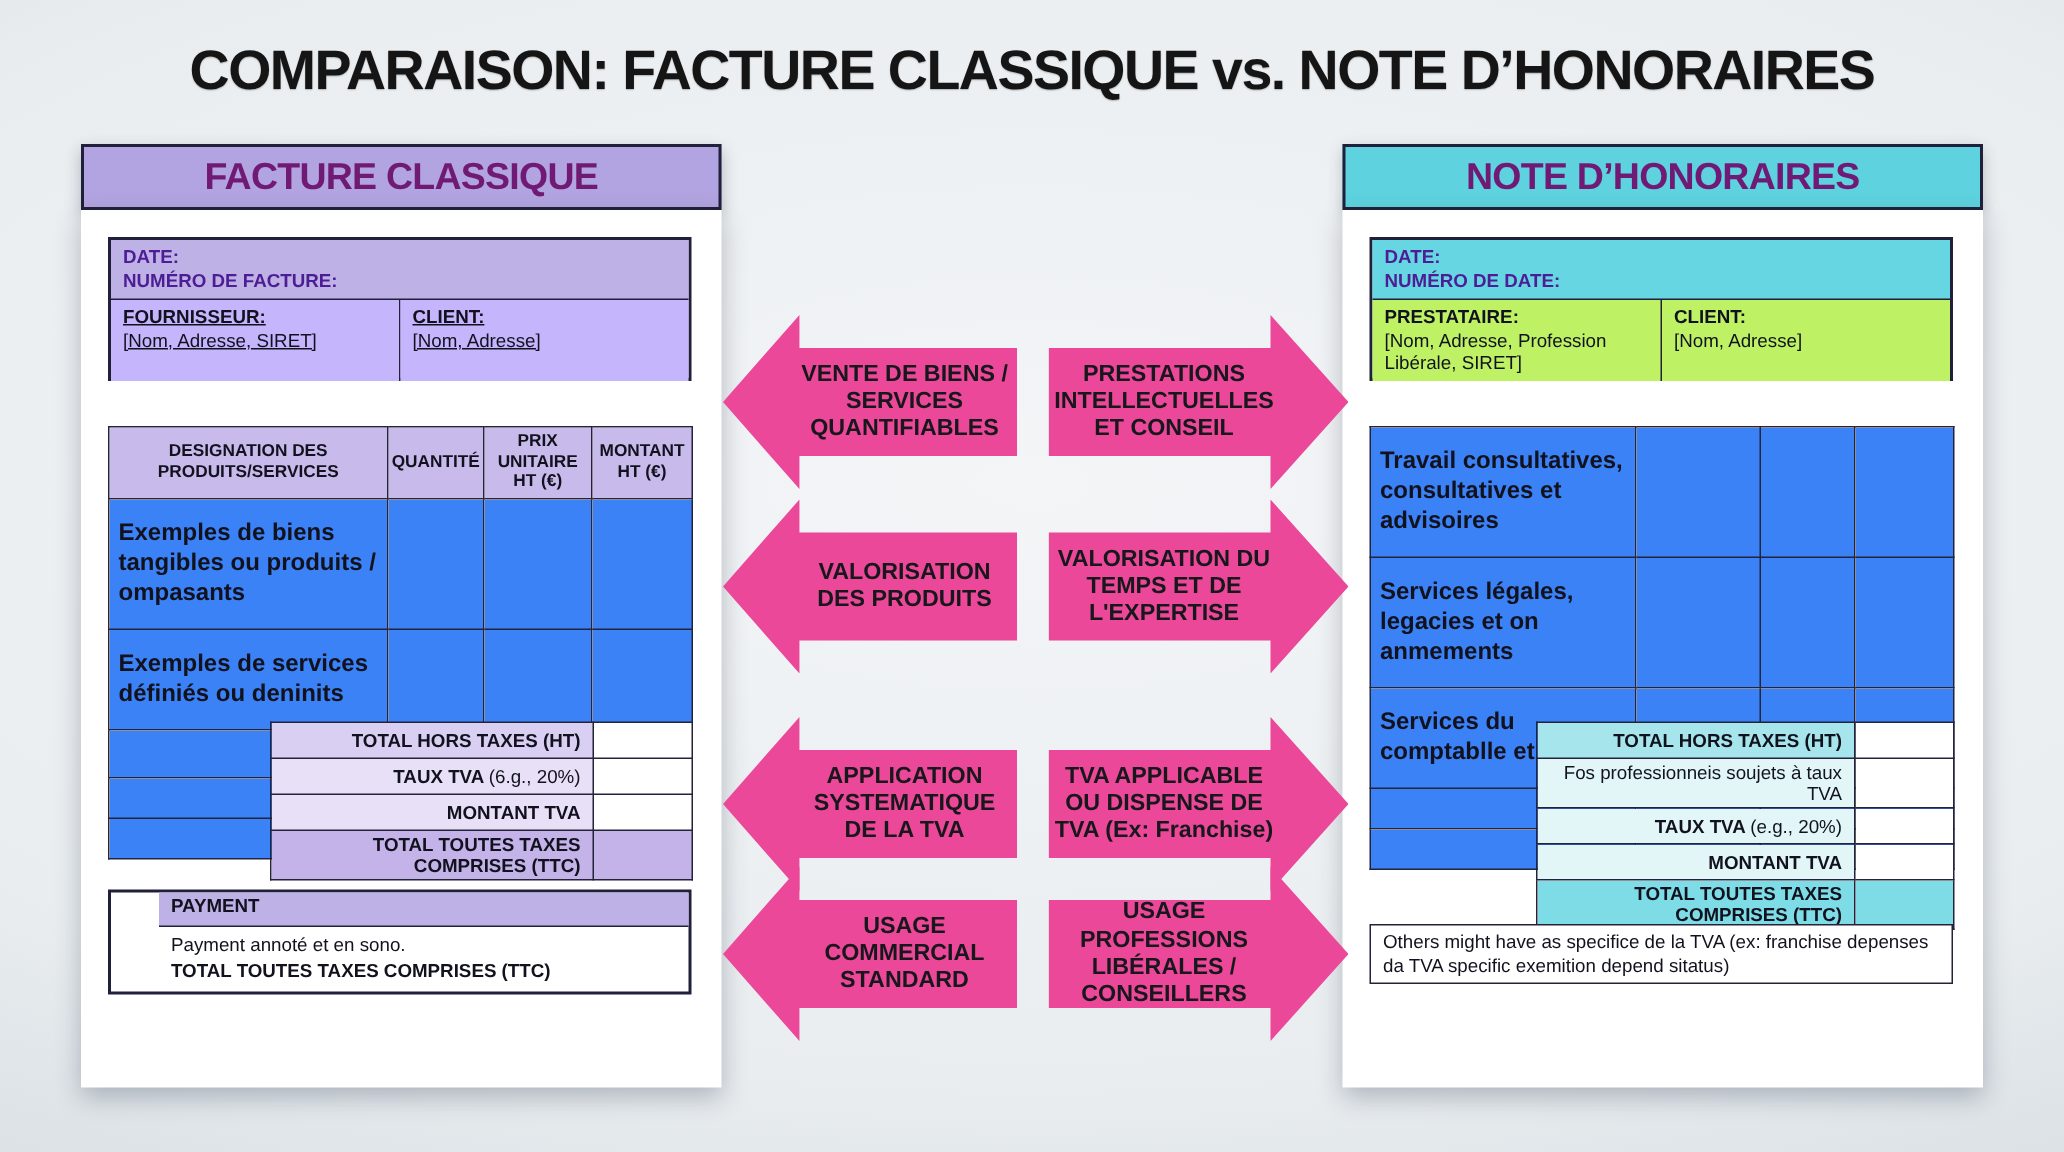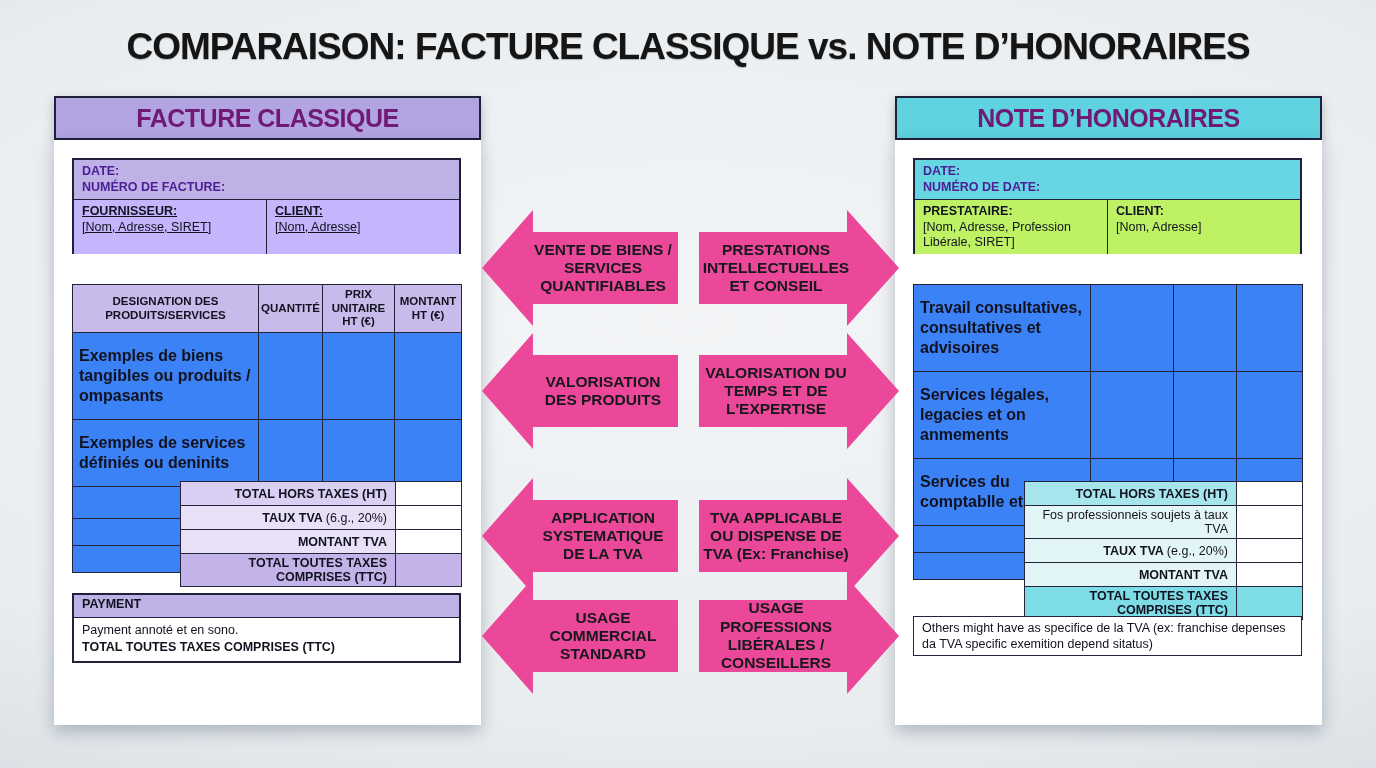--- a/index.html
+++ b/index.html
@@ -69,21 +69,21 @@
   .totals-left tr:nth-child(4) td{background:#c3b3e8;}
   .totals-right tr:nth-child(1) .lbl{background:#a7e5ec;}
   .totals-right tr:nth-child(2) .lbl,
   .totals-right tr:nth-child(3) .lbl,
   .totals-right tr:nth-child(4) .lbl{background:#e2f6f8;}
   .totals-right tr:nth-child(5) td{background:#7edce7;}
   .totals-right tr:nth-child(2) .lbl{font-weight:400;}
 
   
   .pay-box{position:absolute;left:18px;top:453px;width:389px;height:70px;
-    border:2px solid #20203a;box-sizing:border-box;background:#fff;}
+    border:2px solid #20203a;box-sizing:border-box;background:#fff;padding-left:32px;}
   .pay-hdr{height:23px;background:#beb1e6;border-bottom:1.5px solid #20203a;
     box-sizing:border-box;padding:2px 8px;font-size:12.5px;font-weight:700;color:#12121e;}
   .pay-body{padding:4px 8px;font-size:12.5px;line-height:1.35;color:#12121e;}
   .pay-body .b{font-weight:700;}
 
   
   .note-box{position:absolute;left:18px;top:476px;width:389px;height:40px;
     border:1.6px solid #23233a;box-sizing:border-box;background:#fff;
     padding:3px 8px;font-size:12.5px;line-height:1.3;color:#12121e;}
 

